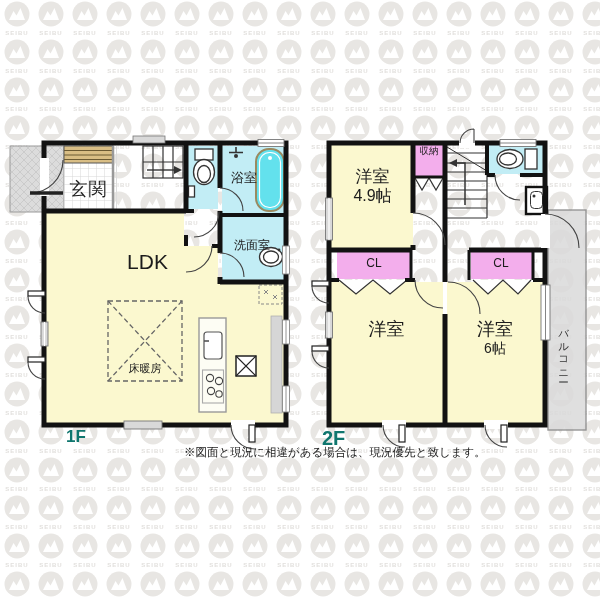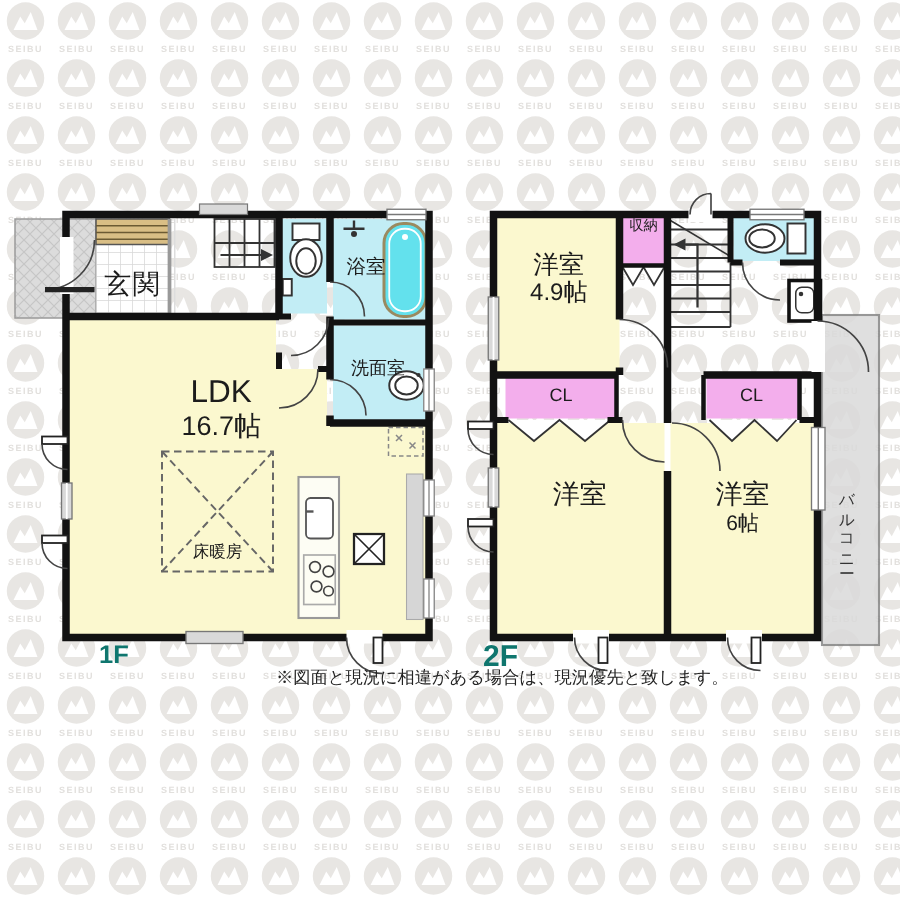--- a/index.html
+++ b/index.html
@@ -256,21 +256,20 @@
       <path class="arc" d="M 495 175 A 25 25 0 0 0 520 200"></path>
       <path class="arc" d="M 448 282 A 32 32 0 0 1 480 314"></path>
       <path class="arc" d="M 415 280 A 28 28 0 0 0 443 308"></path>
     </g>
   </svg>
 
   <div class="lbl" style="left:64px;top:179px;width:49px;font-size:18px;letter-spacing:1px;">玄関</div>
 
   <div class="lbl" style="left:95px;top:250px;width:105px;font-size:21px;">
     <span>LDK</span>
-    <span class="sz" style="font-size:18px;">16.7帖</span>
   </div>
 
   <div class="lbl" style="left:221px;top:171px;width:46px;font-size:13px;">浴室</div>
 
   <div class="lbl" style="left:220px;top:239px;width:64px;font-size:12px;">洗面室</div>
 
   <div class="lbl" style="left:116px;top:362px;width:58px;font-size:11px;">床暖房</div>
 
   <div class="lbl floor-tag" style="left:66px;top:427px;font-size:17px;">1F</div>
 

